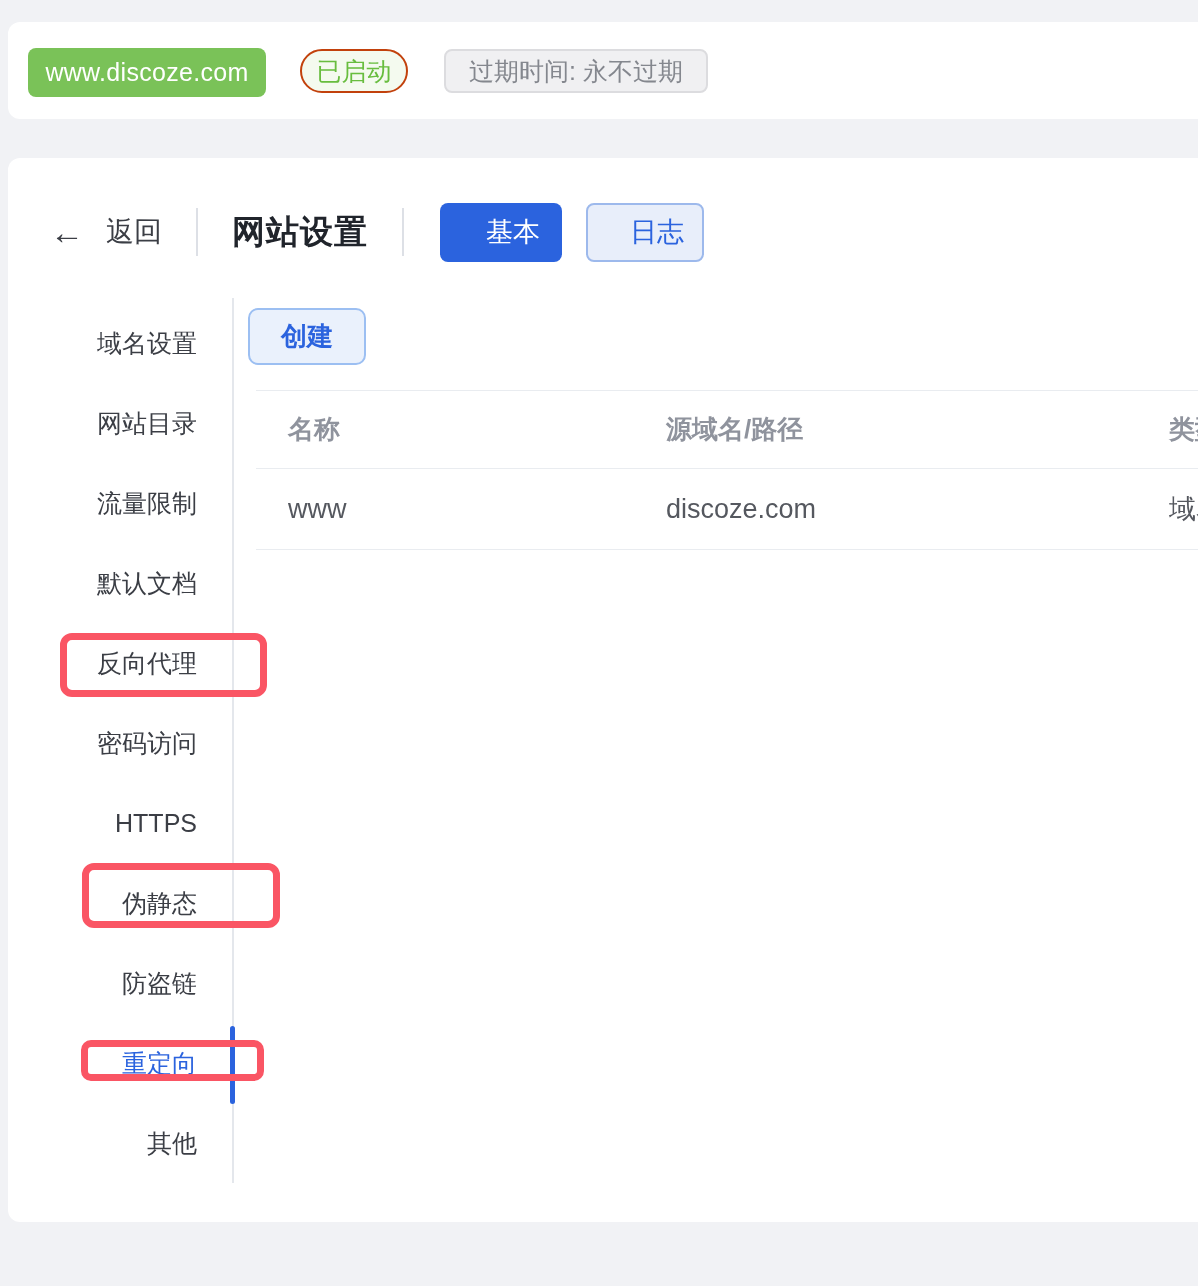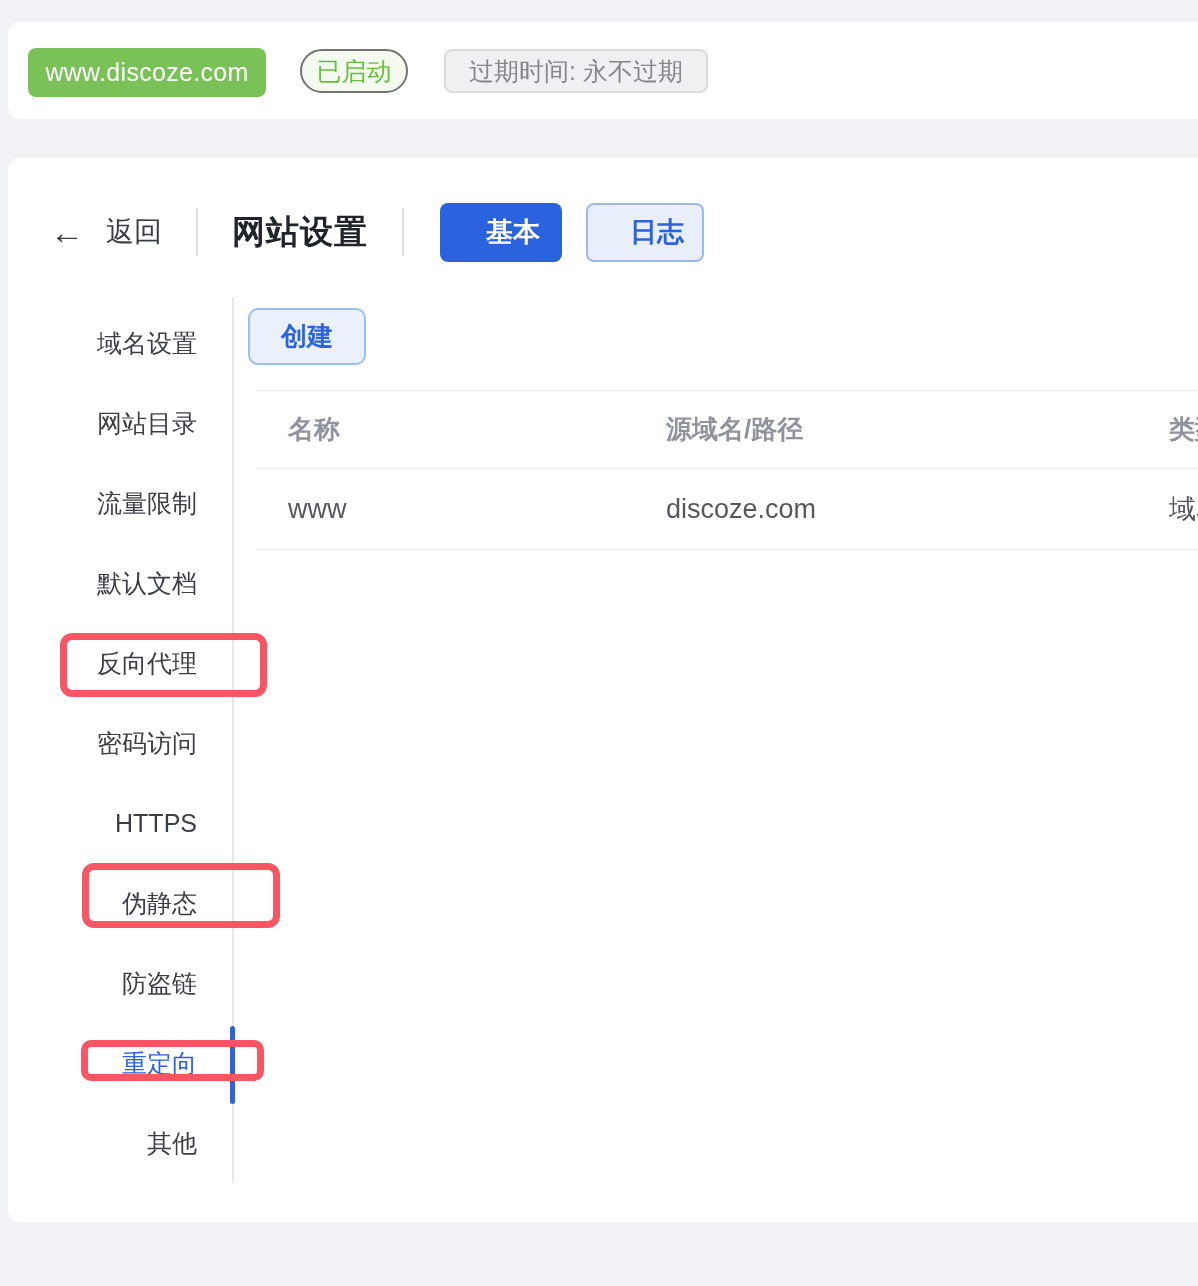--- a/index.html
+++ b/index.html
@@ -14,21 +14,21 @@
   .topbar{left:8px;top:22px;width:1210px;height:97px;}
   .domain-btn{
     position:absolute;left:20px;top:26px;width:238px;height:49px;
     background:#7ac258;border:none;border-radius:8px;
     color:#fff;font-size:25px;font-weight:500;letter-spacing:.3px;
     display:flex;align-items:center;justify-content:center;cursor:pointer;
     font-family:inherit;
   }
   .status-pill{
     position:absolute;left:292px;top:27px;width:108px;height:44px;
-    background:#f4faef;border:2px solid #737373;border-radius:24px;
+    background:#f4faef;border:2px solid #c2410c;border-radius:24px;
     color:#68bd3f;font-size:25px;
     display:flex;align-items:center;justify-content:center;box-sizing:border-box;
   }
   .expiry-pill{
     position:absolute;left:436px;top:27px;width:264px;height:44px;
     background:#f0f0f2;border:2px solid #dcdcdf;border-radius:8px;
     color:#84878e;font-size:25px;
     display:flex;align-items:center;justify-content:center;box-sizing:border-box;
   }
   
@@ -36,21 +36,21 @@
   .header-row{
     position:absolute;left:42px;top:44px;height:60px;
     display:flex;align-items:center;
   }
   .back{display:flex;align-items:center;cursor:pointer;}
   .back-icon{font-size:34px;font-weight:400;color:#3b3e45;line-height:1;}
   .back-label{font-size:28px;font-weight:500;margin-left:22px;color:#3b3e45;}
   .vdiv{width:2px;height:48px;background:#dde0e6;margin:0 34px;}
   .page-title{font-size:33px;font-weight:bold;color:#20242b;letter-spacing:1px;}
   .tab{
-    height:59px;border-radius:8px;font-size:27px;font-weight:bold;
+    height:59px;border-radius:8px;font-size:27px;font-weight:normal;
     display:flex;align-items:center;justify-content:center;
     box-sizing:border-box;cursor:pointer;padding-left:24px;
   }
   .tab-active{width:122px;background:#2b63de;color:#fff;margin-left:2px;}
   .tab-ghost{background:#e8eefa;border:2px solid #9db9ec;color:#2b63de;}
   .tab-log{width:118px;margin-left:24px;}
   .tab-conf{width:174px;margin-left:26px;}
   
   .sidebar{position:absolute;left:32px;top:145px;width:157px;}
   .side-item{

